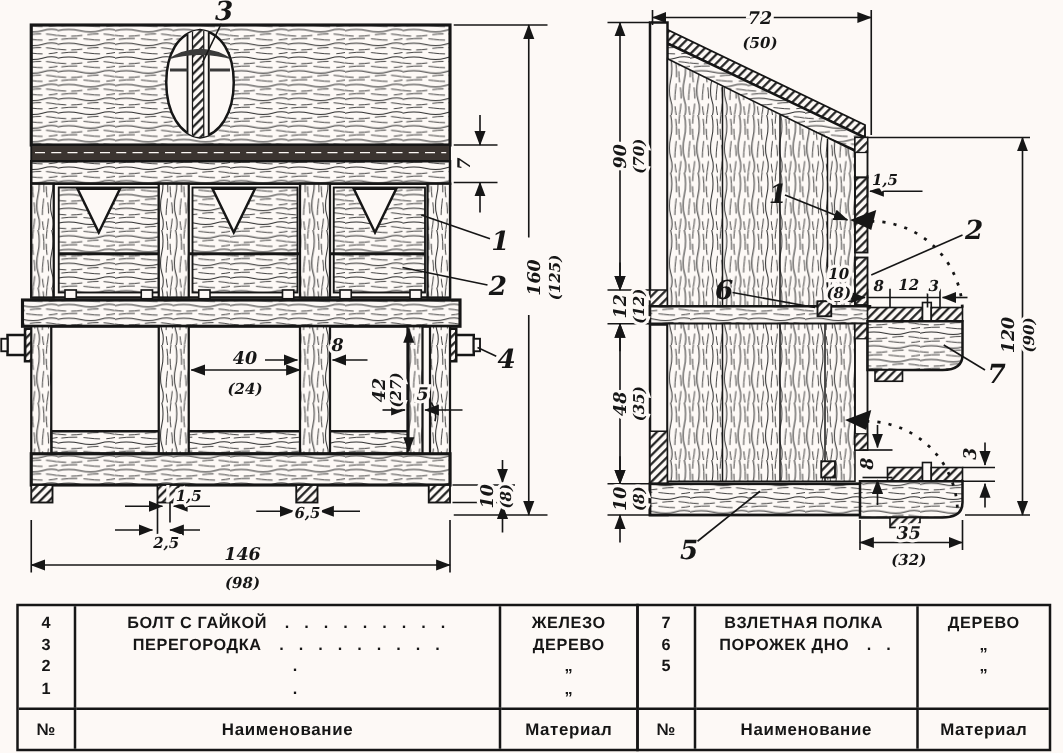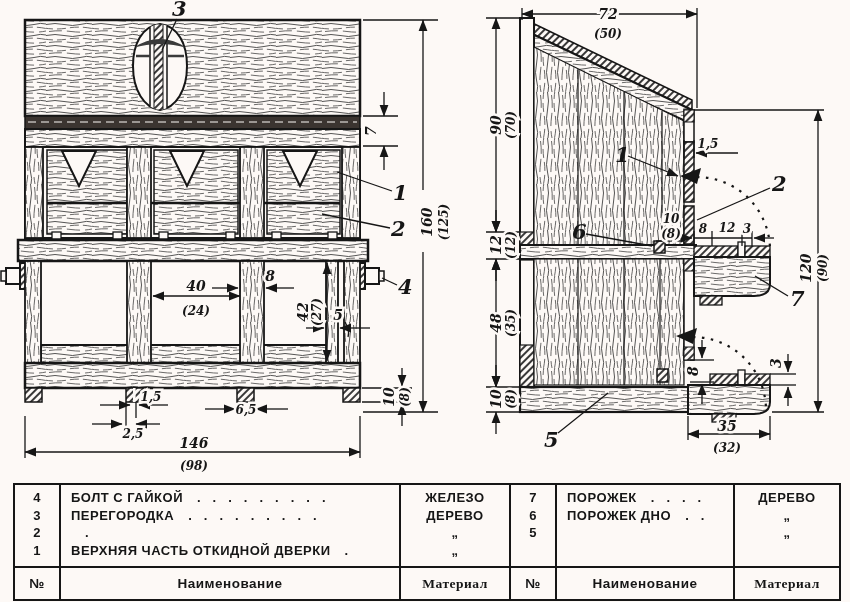--- a/index.html
+++ b/index.html
@@ -10,23 +10,23 @@
   svg .ds{font-size:12px;}
   svg .p{font-size:21px;}
   svg .halo{paint-order:stroke;stroke:#fdf9f6;stroke-width:5px;}
   
   .tbl{position:absolute;border:2.5px solid #161616;display:grid;grid-template-rows:1fr 33px;
        font-weight:bold;font-size:13px;letter-spacing:.5px;}
   .tbl .bcell{border-right:2px solid #161616;padding-top:4px;}
   .tbl .bcell.last{border-right:none;}
   .tbl .hcell{border-top:2.5px solid #161616;border-right:2px solid #161616;
        display:flex;align-items:center;justify-content:center;font-size:13.5px;}
-  .tbl .hcell.last{border-right:none;font-family:Liberation Serif, serif;}
+  .tbl .hcell.last{border-right:none;}
   .it{height:17.5px;display:flex;align-items:center;justify-content:center;}
-  .it.nm{justify-content:flex-start;padding-left:10px;}
+  .it.nm{justify-content:center;padding-left:10px;}
   .dots{letter-spacing:12px;margin-left:14px;white-space:nowrap;overflow:hidden;}
   .mat{font-size:13px;}
 </style>
 </head>
 <body>
 
 <div id="stage">
 
 <svg width="850" height="482" viewBox="0 0 850 482">
 <defs>
@@ -320,21 +320,20 @@
           <span class="dots">.........</span>
         </div>
     <div class="it nm">
           <span>ПЕРЕГОРОДКА</span>
           <span class="dots">.........</span>
         </div>
     <div class="it nm">
           <span class="dots">.</span>
         </div>
     <div class="it nm">
-          <span>ВЕРХНЯЯ ЧАСТЬ ОТКИДНОЙ ДВЕРКИ</span>
           <span class="dots">.</span>
         </div>
   </div>
   <div class="bcell last">
     <div class="it mat">ЖЕЛЕЗО</div>
     <div class="it mat">ДЕРЕВО</div>
     <div class="it mat">„</div>
     <div class="it mat">„</div>
   </div>
   <div class="hcell">№</div>
@@ -343,22 +342,22 @@
 </div>
 
 <div class="tbl" style="left:509px;top:483px;width:328px;height:114px;grid-template-columns:46px 1fr 104px;">
   <div class="bcell">
     <div class="it">7</div>
     <div class="it">6</div>
     <div class="it">5</div>
   </div>
   <div class="bcell">
     <div class="it nm">
-          <span>ПОРОЖЕК</span>
-          <span class="dots">....</span>
+          <span>ВЗЛЕТНАЯ ПОЛКА</span>
+          <span class="dots"></span>
         </div>
     <div class="it nm">
           <span>ПОРОЖЕК ДНО</span>
           <span class="dots">..</span>
         </div>
   </div>
   <div class="bcell last">
     <div class="it mat">ДЕРЕВО</div>
     <div class="it mat">„</div>
     <div class="it mat">„</div>

